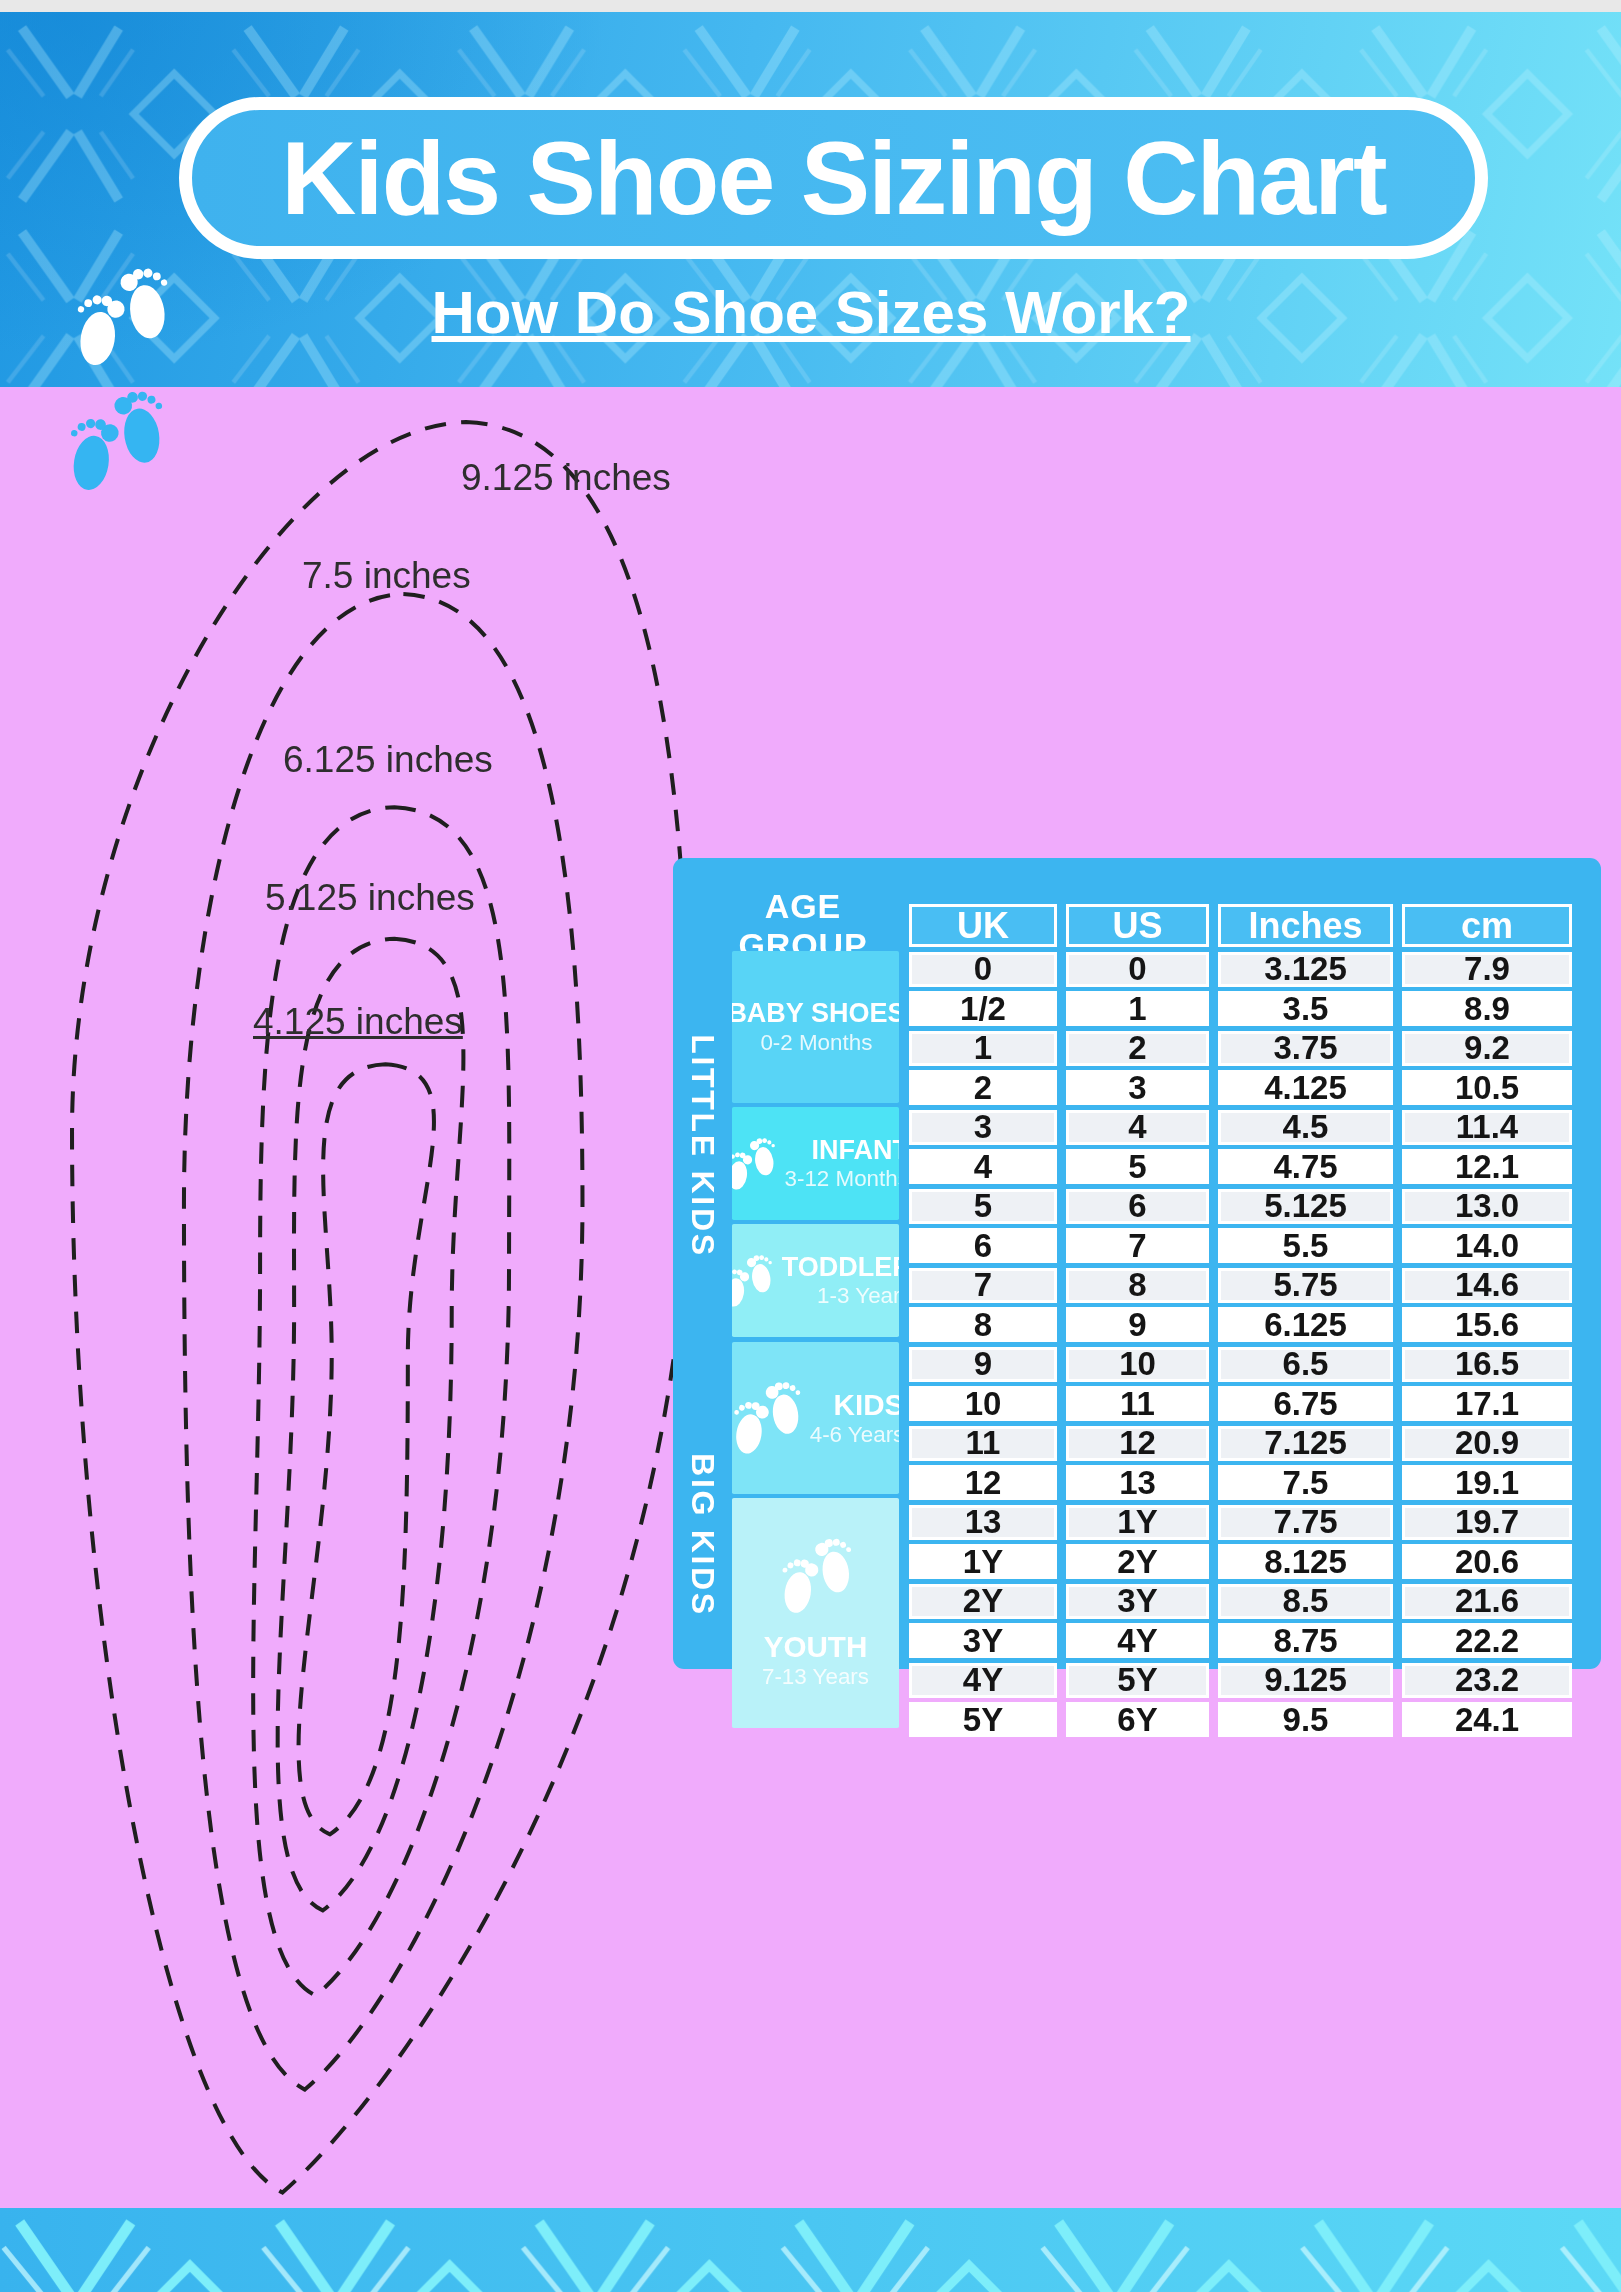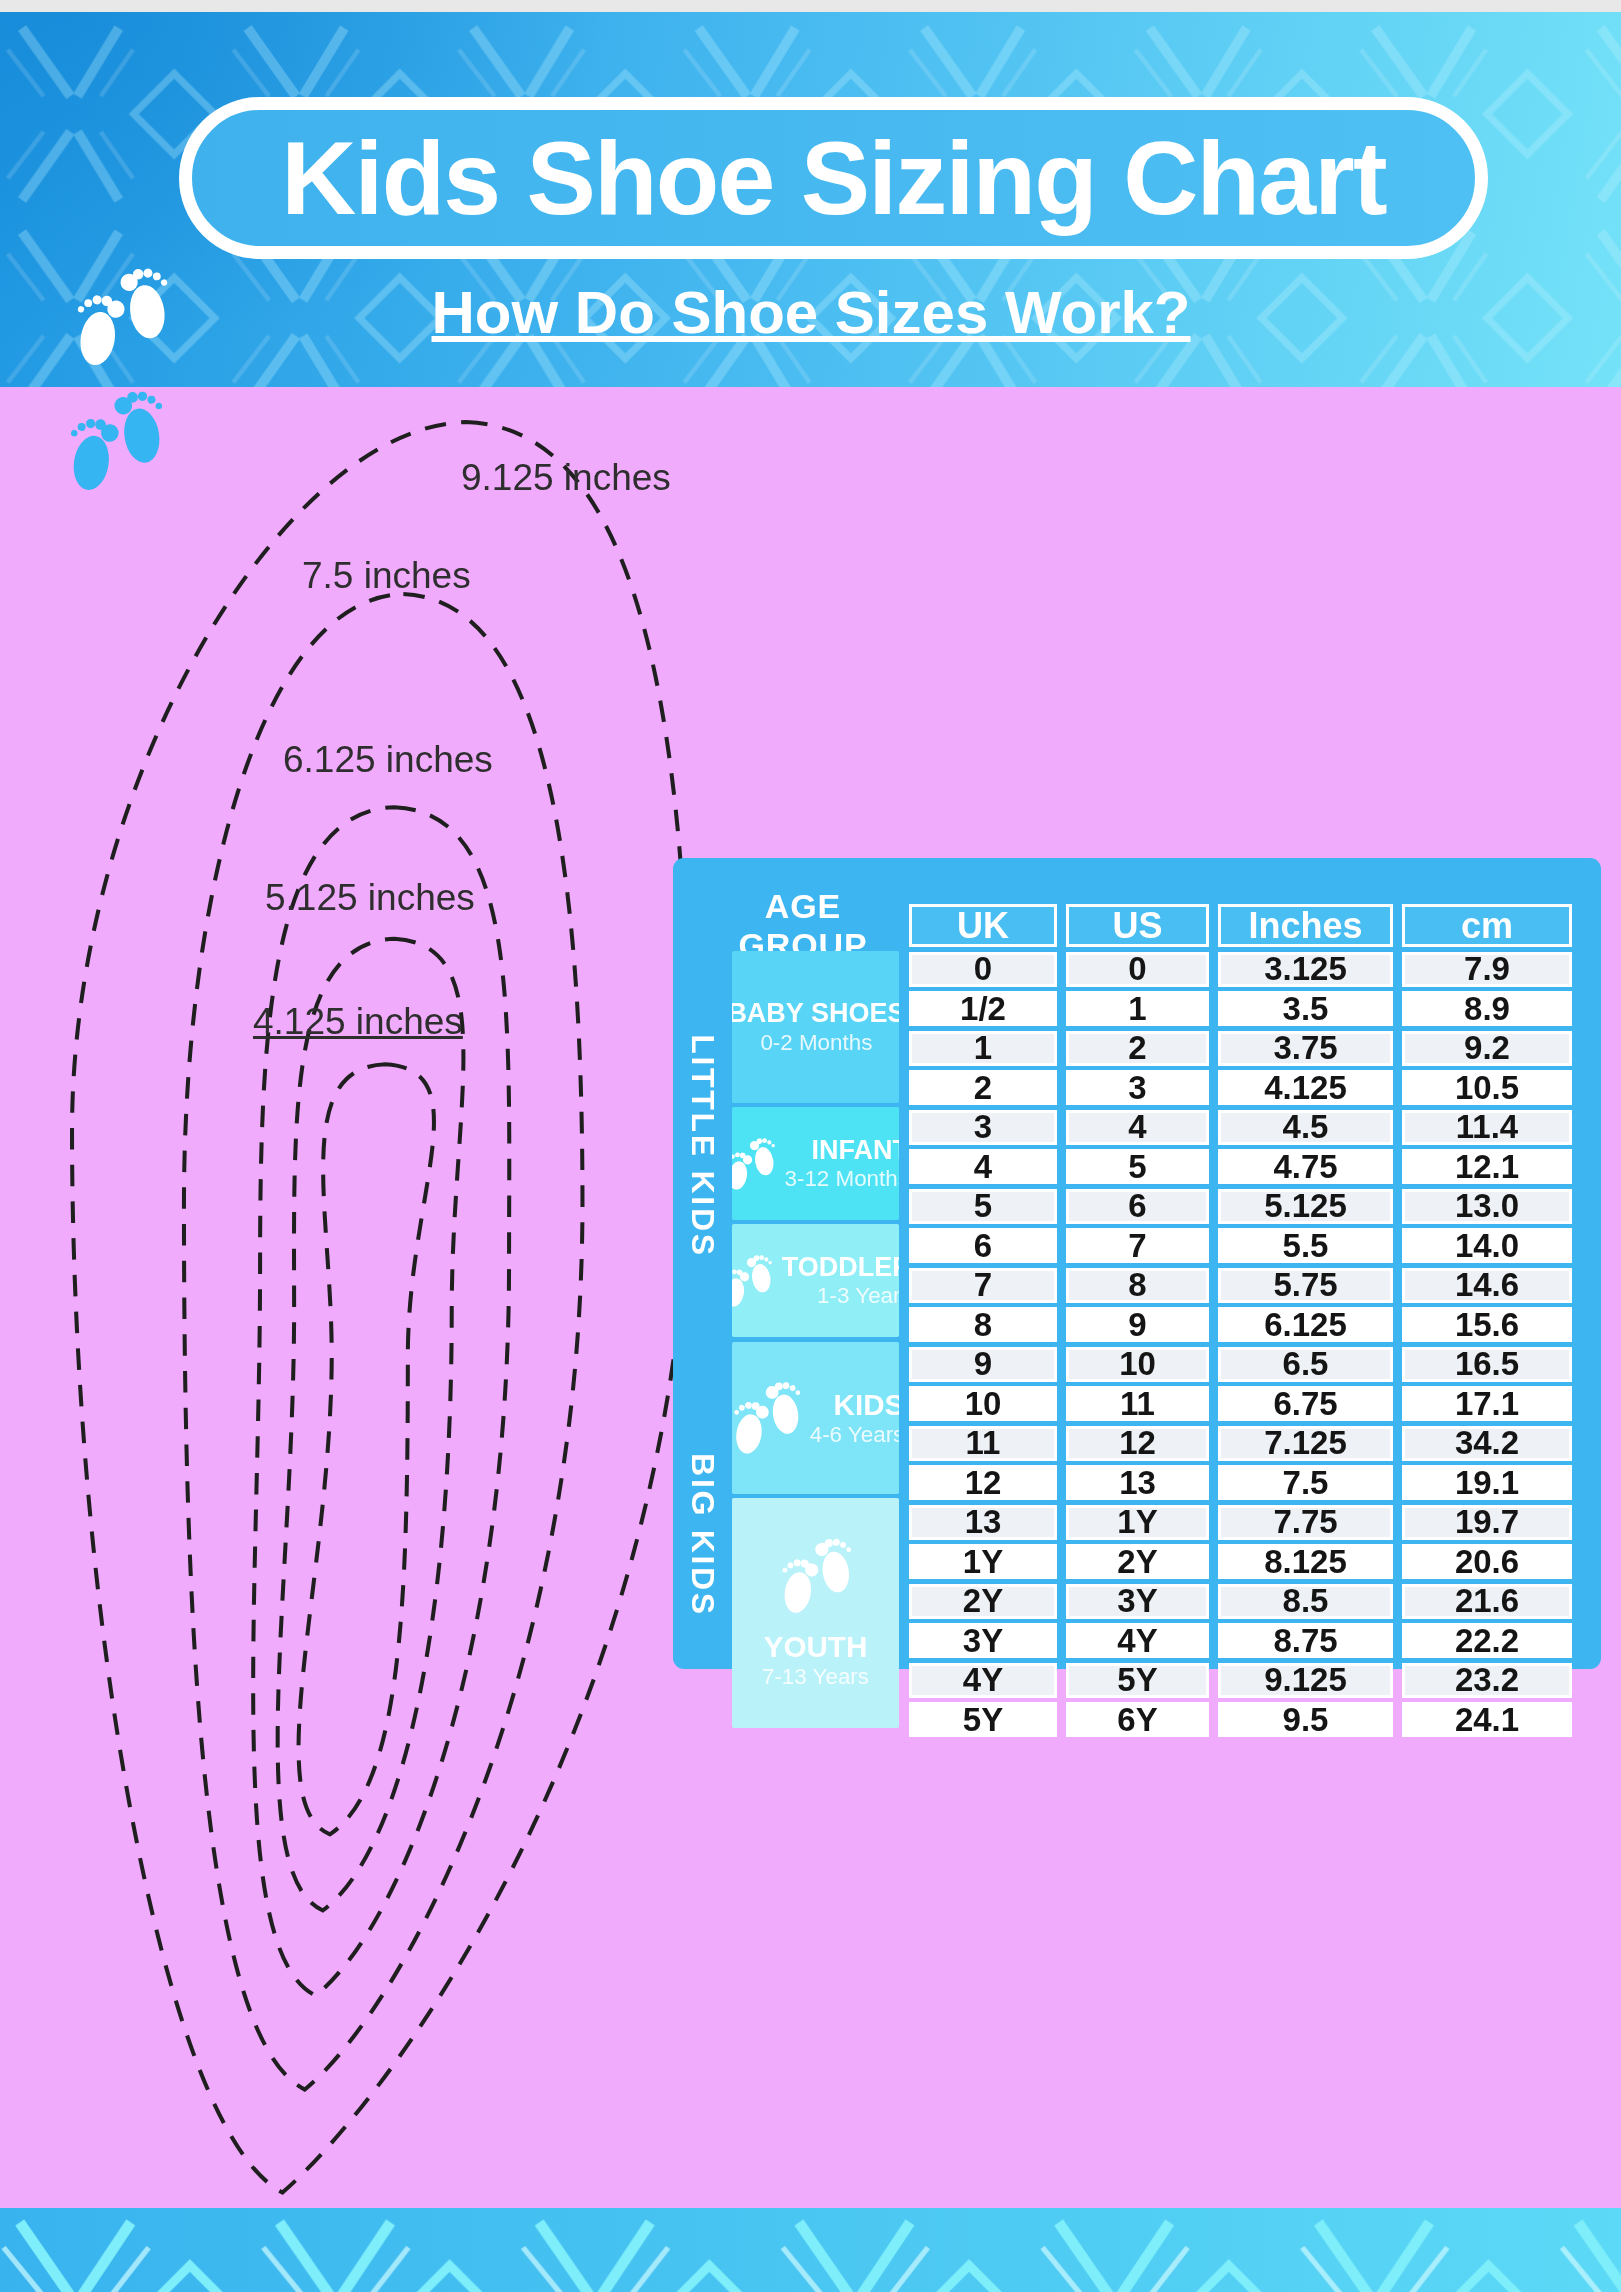--- a/index.html
+++ b/index.html
@@ -311,21 +311,21 @@
         <div class="cell even">10</div>
         <div class="cell even">6.5</div>
         <div class="cell even">16.5</div>
         <div class="cell odd">10</div>
         <div class="cell odd">11</div>
         <div class="cell odd">6.75</div>
         <div class="cell odd">17.1</div>
         <div class="cell even">11</div>
         <div class="cell even">12</div>
         <div class="cell even">7.125</div>
-        <div class="cell even">34.2</div>
+        <div class="cell even">20.9</div>
         <div class="cell odd">12</div>
         <div class="cell odd">13</div>
         <div class="cell odd">7.5</div>
         <div class="cell odd">19.1</div>
         <div class="cell even">13</div>
         <div class="cell even">1Y</div>
         <div class="cell even">7.75</div>
         <div class="cell even">19.7</div>
         <div class="cell odd">1Y</div>
         <div class="cell odd">2Y</div>

